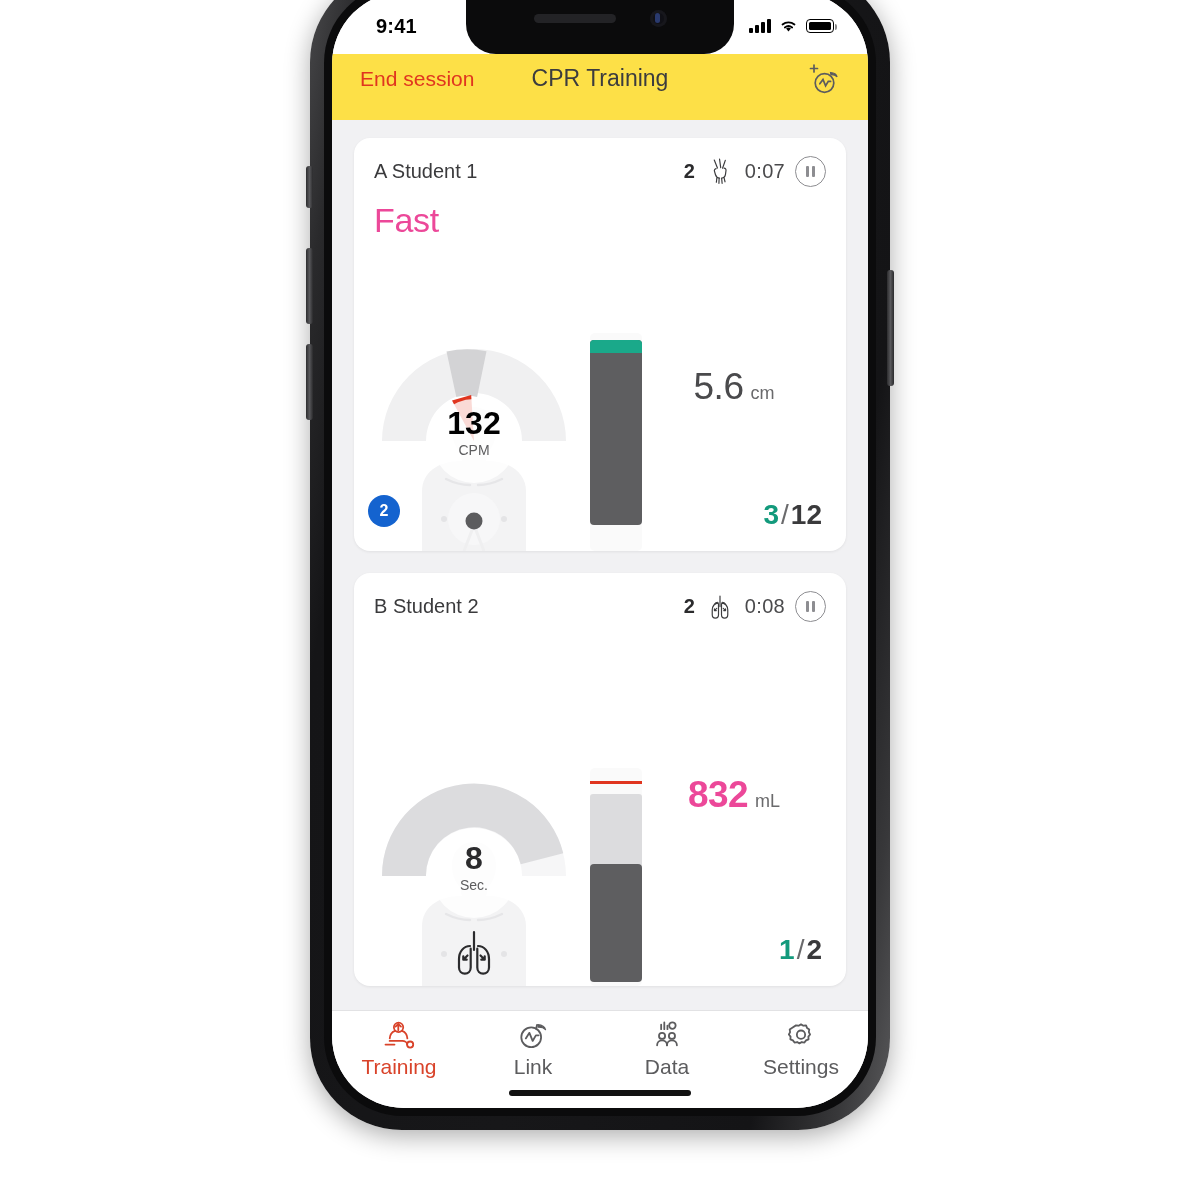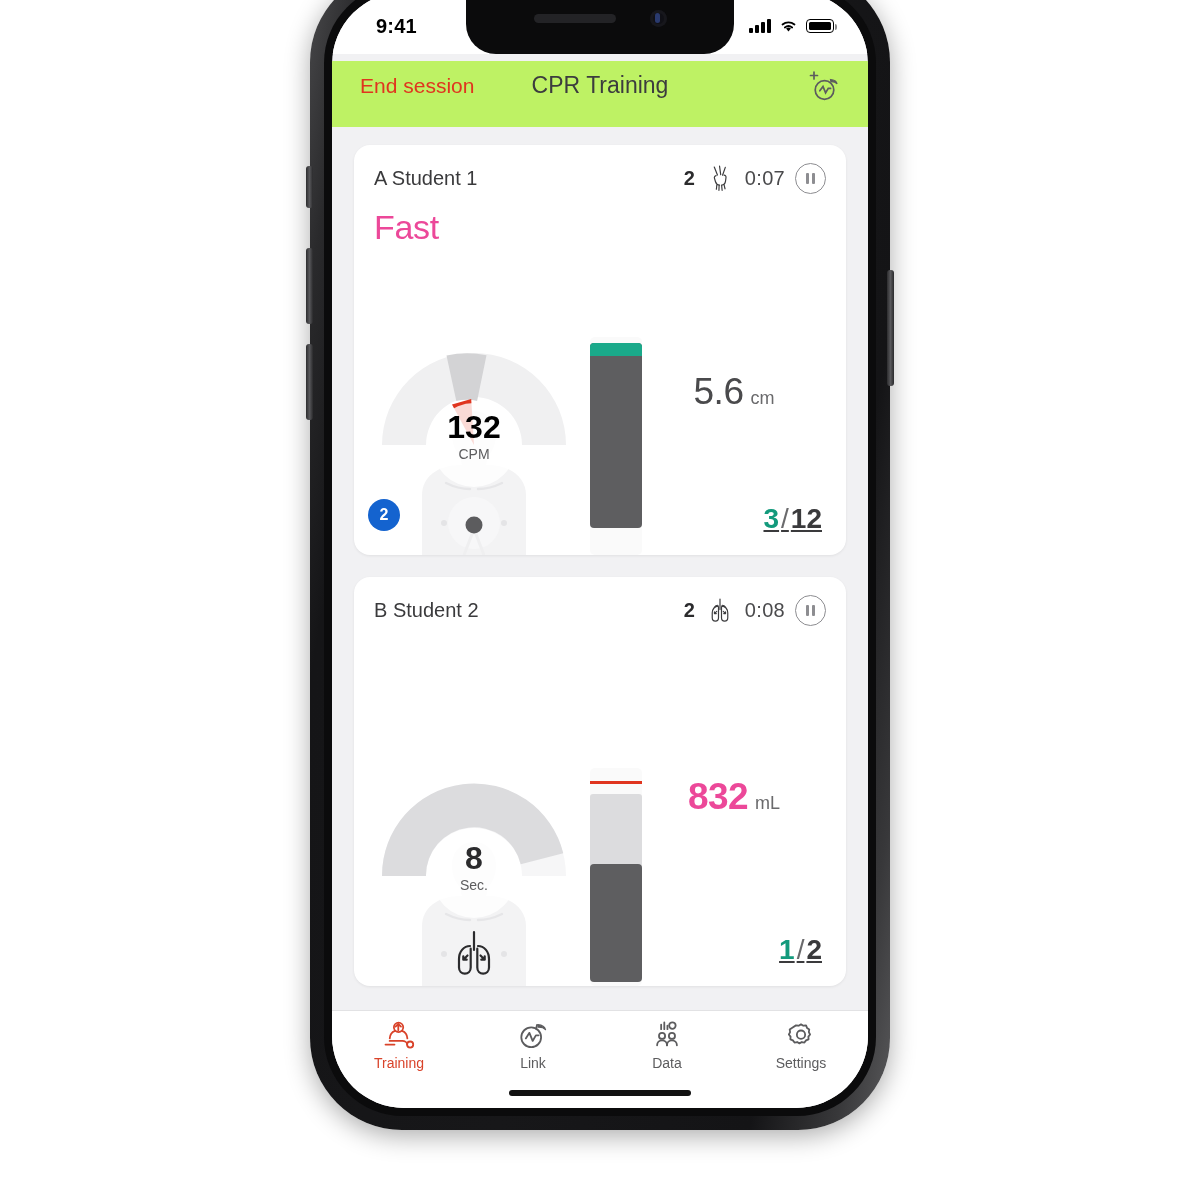--- a/index.html
+++ b/index.html
@@ -77,25 +77,24 @@
   .sig i:nth-child(1){height:5px} .sig i:nth-child(2){height:8px}
   .sig i:nth-child(3){height:11px} .sig i:nth-child(4){height:14px}
   .batt { width: 28px; height: 14px; border: 1.6px solid #000; border-radius: 4px; padding: 1.6px; position: relative; }
   .batt::after { content:""; position:absolute; right:-4px; top:4px; width:2.4px; height:6px;
                  background:#000; border-radius:0 2px 2px 0; opacity:.45;}
   .batt span { display:block; width:100%; height:100%; background:#000; border-radius:1.5px; }
 
   
   .navbar {
     flex: 0 0 66px;
-    background: #bef264;
+    background: #fde047;
     display: flex; align-items: center;
     padding: 0 26px 17px 28px;
     position: relative;
-    margin-top: 7px;
   }
   .nav-left { font-size: 21px; color: #e0351f; font-weight: 400; white-space: nowrap; cursor: pointer; }
   .nav-title {
     position: absolute; left: 0; right: 0; text-align: center;
     font-size: 23px; color: #3c3c3e; font-weight: 400; pointer-events: none;
   }
   .nav-right { margin-left: auto; position: relative; z-index: 2; cursor: pointer; display:flex; }
 
   
   .content {
@@ -157,21 +156,21 @@
   .bar-line { position: absolute; left: 0; right: 0; height: 3px; }
   .bar-zone { position: absolute; left: 0; right: 0; }
 
   
   .readout { flex: 1 1 auto; display: flex; flex-direction: column; height: 100%; position: relative; }
   .measure { display: flex; align-items: baseline; justify-content: center; gap: 7px; margin: auto 0; padding-bottom: 18px; }
   .m-val { font-size: 37px; letter-spacing: -.5px; }
   .m-val.gray { color: #4a4a4c; font-weight: 400; }
   .m-val.red  { color: #ec4899; font-weight: 700; }
   .m-unit { font-size: 18px; color: #6a6a6c; }
-  .ratio { position: absolute; right: 4px; bottom: 20px; font-size: 28px; font-weight: 700; color: #3a3a3c; text-decoration: underline; }
+  .ratio { position: absolute; right: 4px; bottom: 20px; font-size: 28px; font-weight: 700; color: #3a3a3c; }
   .ratio .done { color: #139a7c; }
   .ratio .sep { font-weight: 400; color: #6a6a6c; padding: 0 2px; }
 
   
   .badge {
     position: absolute; left: 14px; bottom: 24px;
     width: 32px; height: 32px; border-radius: 50%;
     background: #1463cf; color: #fff;
     font-size: 16px; font-weight: 700;
     display: flex; align-items: center; justify-content: center;
@@ -180,21 +179,21 @@
 
   
   .tabbar {
     flex: 0 0 98px;
     background: #ffffff;
     border-top: 1px solid #e2e2e4;
     display: flex; align-items: flex-start; justify-content: space-around;
     padding-top: 9px;
   }
   .tab { display: flex; flex-direction: column; align-items: center; gap: 5px; cursor: pointer; width: 96px; }
-  .tab .tl { font-size: 14px; color: #5c5c5e; }
+  .tab .tl { font-size: 21px; color: #5c5c5e; }
   .tab.active .tl { color: #d9432a; }
   .home-ind {
     position: absolute; bottom: 12px; left: 50%; transform: translateX(-50%);
     width: 182px; height: 6px; border-radius: 3px; background: #111;
   }
 </style>
 </head>
 <body>
 
 <div class="stage">

